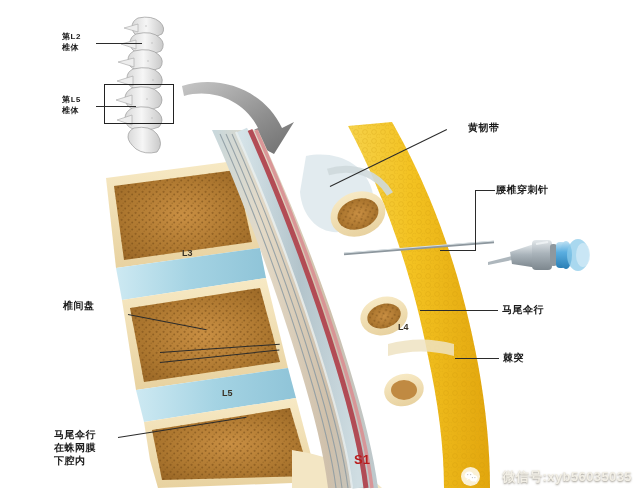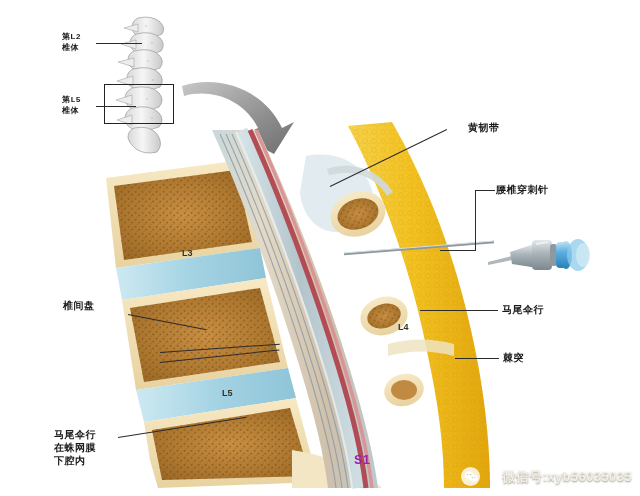--- a/index.html
+++ b/index.html
@@ -33,21 +33,21 @@
 
   
   #wm{position:absolute;right:8px;bottom:10px;display:flex;align-items:center;gap:22px;}
   #wm .wicon{width:19px;height:19px;border-radius:50%;
              background:rgba(255,255,255,0.82);
              display:flex;align-items:center;justify-content:center;}
   #wm .wtext{font-size:13px;color:#f2efe6;font-weight:bold;
              text-shadow:0 1px 2px rgba(70,60,40,.55);letter-spacing:.4px;}
 
   .vlabel{position:absolute;color:#3a3226;font-weight:bold;font-size:9px;}
-  .vlabel.big{font-size:13px;color:#a21caf;}
+  .vlabel.big{font-size:13px;color:#b91c1c;}
 </style>
 </head>
 <body>
 
 <div id="stage">
 
   <div id="inset">
     <svg width="80" height="140" viewBox="0 0 80 140">
       <defs>
         <linearGradient id="boneG" x1="0" y1="0" x2="1" y2="0">

